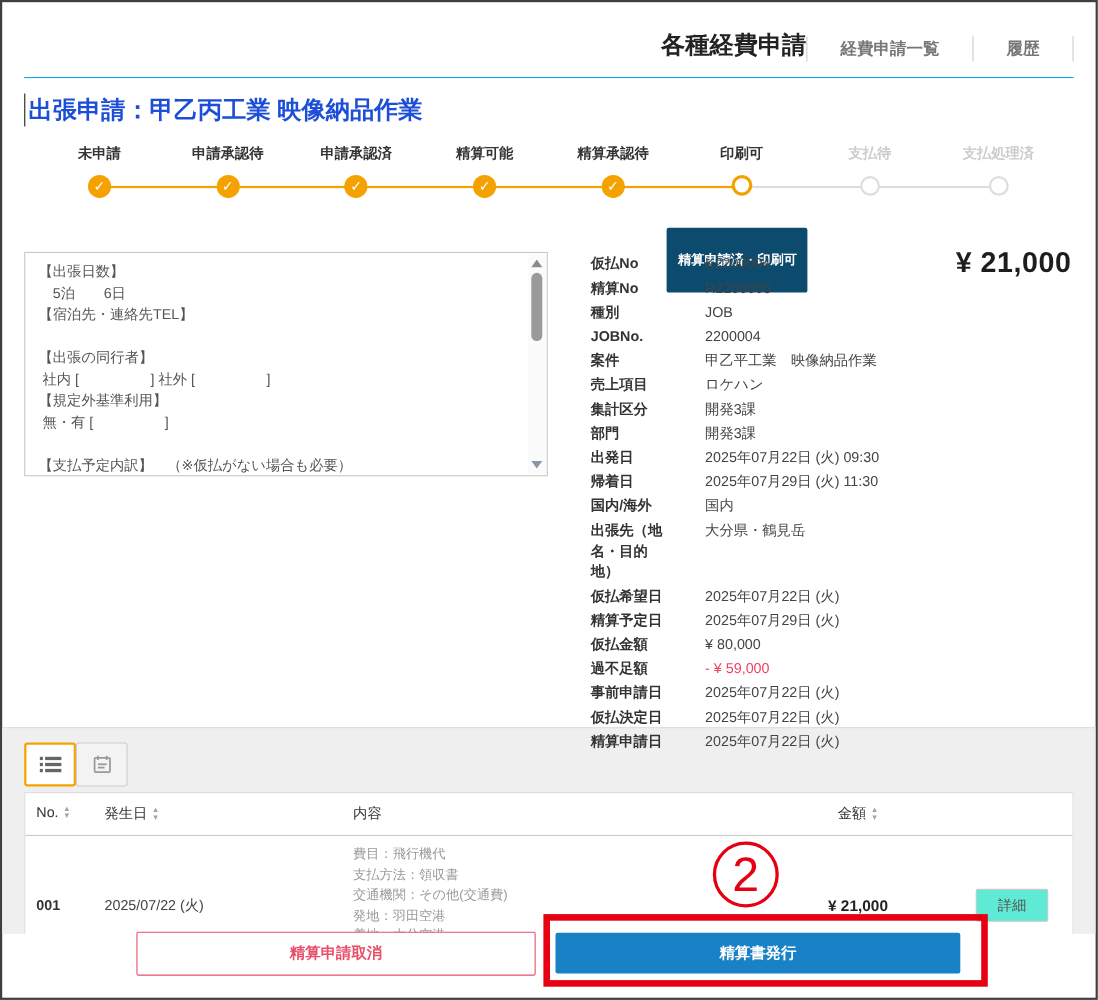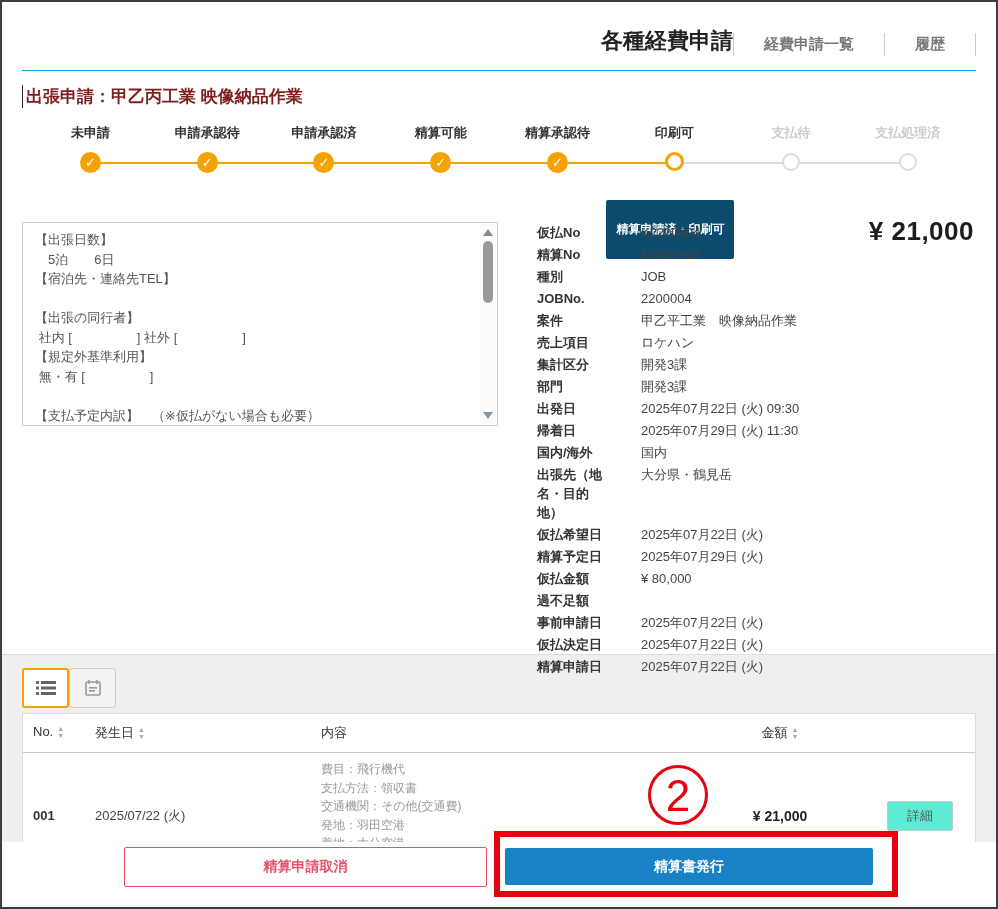--- a/index.html
+++ b/index.html
@@ -6,21 +6,21 @@
   body { width:998px; height:909px; font-family:"Liberation Sans","DejaVu Sans",sans-serif; background:#fff; }
   .page { position:relative; width:998px; height:909px; border:2px solid #3f3f3f; background:#fff; color:#333; overflow:hidden; }
 
   
   .header { margin:0 20px; padding:24px 0 14px; display:flex; justify-content:flex-end; align-items:flex-end; border-bottom:1px solid #0ea5e9; }
   .page-title { font-size:22px; font-weight:bold; color:#222; }
   .header-nav { display:flex; align-items:center; }
   .nav-link { padding:2px 30px; border-left:1px solid #ccc; color:#777; font-weight:bold; font-size:15px; cursor:pointer; }
   .nav-link:last-child { border-right:1px solid #ccc; }
 
-  .subtitle { margin:14px 20px 0; font-size:17px; font-weight:bold; color:#7f1d1d; border-left:1px solid #222; padding-left:3px; }
+  .subtitle { margin:14px 20px 0; font-size:22px; font-weight:bold; color:#1d4ed8; border-left:1px solid #222; padding-left:3px; }
 
   
   .stepper { position:relative; margin:16px 30px 0; height:84px; }
   .steps { display:flex;justify-content:flex-end; }
   .step { flex:1; text-align:center; position:relative; z-index:2; }
   .step-label { font-size:13px; font-weight:bold; color:#333; height:24px; }
   .step.future .step-label { color:#ccc; font-weight:bold; }
   .step-circle { width:21px; height:21px; border-radius:50%; margin:4px auto 0; background:#f5a200; color:#fff; font-size:13px; line-height:21px; font-weight:bold; }
   .step.current .step-circle { background:#fff; border:3px solid #f5a200; width:19px; height:19px; }
   .step.future .step-circle { background:#fff; border:2px solid #ddd; width:18px; height:18px; margin-top:5px; }
@@ -211,20 +211,21 @@
       <div class="detail-row">
           <div class="detail-label">精算予定日</div>
           <div class="detail-value">2025年07月29日 (火)</div>
         </div>
       <div class="detail-row">
           <div class="detail-label">仮払金額</div>
           <div class="detail-value">¥ 80,000</div>
         </div>
       <div class="detail-row">
           <div class="detail-label">過不足額</div>
+          <div class="detail-value negative">- ¥ 59,000</div>
         </div>
       <div class="detail-row">
           <div class="detail-label">事前申請日</div>
           <div class="detail-value">2025年07月22日 (火)</div>
         </div>
       <div class="detail-row">
           <div class="detail-label">仮払決定日</div>
           <div class="detail-value">2025年07月22日 (火)</div>
         </div>
       <div class="detail-row">

